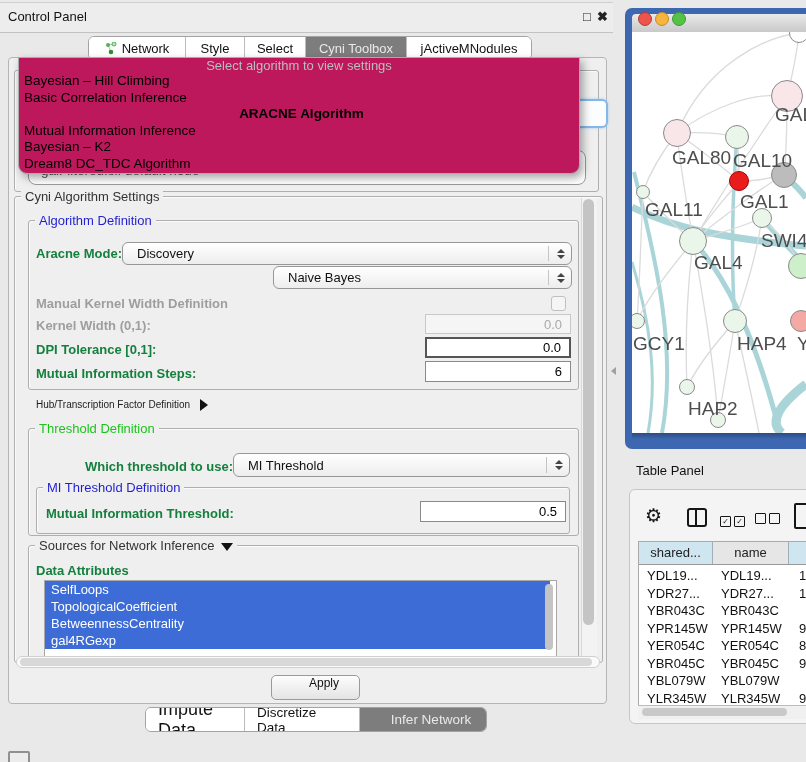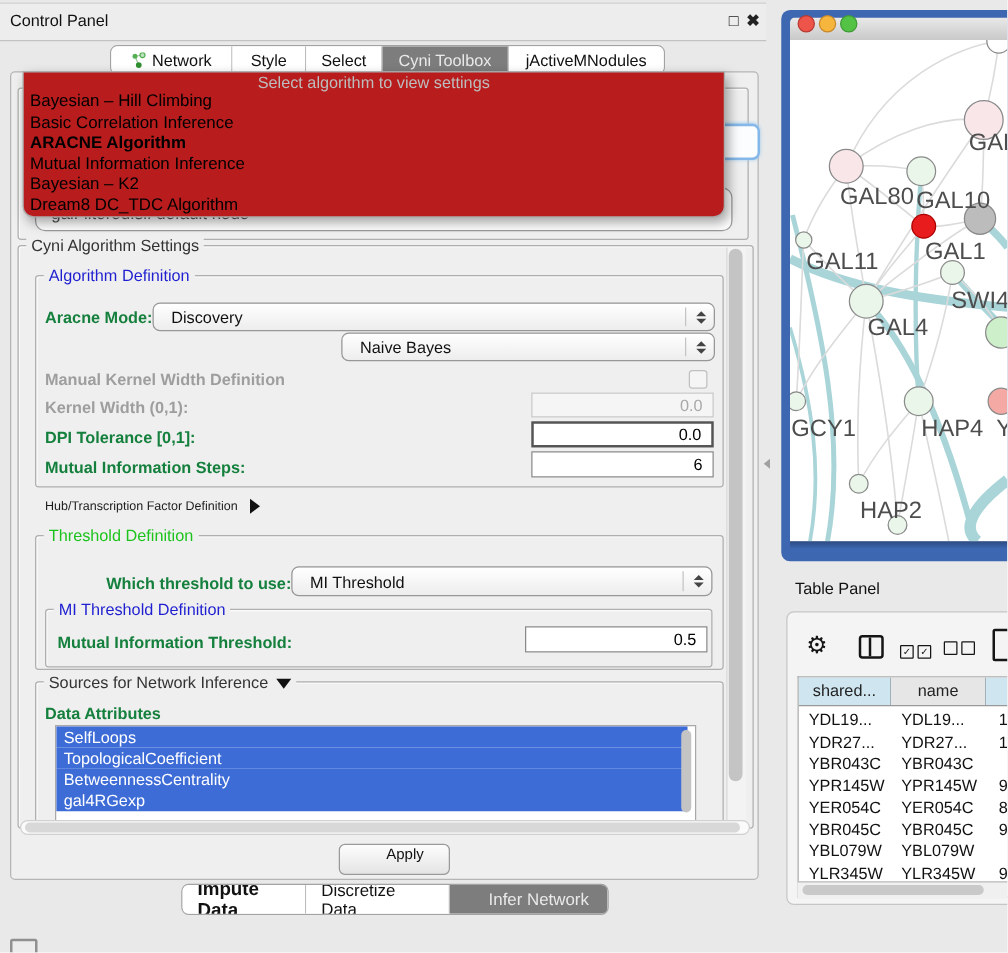--- a/index.html
+++ b/index.html
@@ -27,25 +27,25 @@
   .combo{position:absolute;display:flex;align-items:center;border:1px solid #979797;border-radius:6px;
          background:linear-gradient(#ffffff,#ededed);padding:0 6px 0 14px;font-size:13px;color:#111;cursor:pointer;}
   .stepper{margin-left:auto;display:flex;flex-direction:column;align-items:center;gap:2px;
            padding-left:8px;border-left:1px solid #c4c4c4;height:70%;justify-content:center;}
   .aru{width:0;height:0;border-left:4px solid transparent;border-right:4px solid transparent;border-bottom:4px solid #444;}
   .ard{width:0;height:0;border-left:4px solid transparent;border-right:4px solid transparent;border-top:4px solid #444;}
   .field{position:absolute;display:flex;align-items:center;justify-content:flex-end;
          background:#fff;border:1px solid #8a8a8a;padding:0 8px;font-size:13px;color:#000;}
   .field.dis{background:#f5f5f5;border:1px solid #c9c9c9;color:#a9a9a9;}
   .field.focus{border:2px solid #555;}
-  .popup{left:18px;top:57px;width:560px;height:115px;background:#b91c1c;border:1px solid #ababab;
+  .popup{left:18px;top:57px;width:560px;height:115px;background:#be185d;border:1px solid #ababab;
          border-radius:0 0 9px 9px;box-shadow:3px 4px 9px rgba(0,0,0,.35);z-index:30;}
   .pp-prompt{height:15px;text-align:center;color:#bdbdbd;font-size:13px;line-height:15px;}
   .pp-item{height:16.5px;line-height:16.5px;padding-left:5px;font-size:13.5px;color:#000;cursor:pointer;white-space:nowrap;}
-  .pp-item.bold{font-weight:bold;}
+  .pp-item.bold{font-weight:bold;text-align:center;}
   .tri-r{display:inline-block;width:0;height:0;border-top:6px solid transparent;border-bottom:6px solid transparent;border-left:8px solid #111;vertical-align:middle;margin-left:10px;}
   .tri-d{display:inline-block;width:0;height:0;border-left:6px solid transparent;border-right:6px solid transparent;border-top:8px solid #111;vertical-align:middle;margin-left:6px;}
   .attr{height:17px;line-height:17px;background:#3d6cd7;color:#fff;padding-left:6px;font-size:13px;width:499px;cursor:pointer;white-space:nowrap;}
   .btn{position:absolute;display:flex;justify-content:center;
        background:linear-gradient(#fdfdfd,#e4e4e4);border:1px solid #9a9a9a;border-radius:5px;
        font-size:12px;color:#111;cursor:pointer;padding-left:17px;}
   
   .netwin{left:625px;top:8px;width:181px;height:441px;background:#3d67b1;border-radius:7px 0 0 7px;}
   .net-titlebar{position:absolute;left:7px;top:6px;width:174px;height:18px;
                 background:linear-gradient(#e9e9e9,#c9c9c9);border-bottom:1px solid #8f8f8f;border-radius:4px 0 0 0;}
@@ -203,21 +203,21 @@
 
   <div class="abs" style="left:16px;top:656px;width:584px;height:12px;background:#fafafa;border:1px solid #d0d0d0;border-radius:6px;box-sizing:border-box;">
     <div style="position:absolute;left:3px;top:1px;width:572px;height:8px;background:#d8d8d8;border-radius:4px;"></div>
   </div>
 
   <div class="btn" style="left:271px;top:675px;width:70px;height:23px;">
     <span>Apply</span>
   </div>
 
   <div class="abs tabbar" style="left:145px;top:707px;height:23px;">
-    <div class="tabseg" style="width:74px;font-size:15px;font-weight:bold;">
+    <div class="tabseg" style="width:74px;font-size:18px;">
       <span>Impute Data</span>
     </div>
     <div class="tabseg" style="width:90px;font-size:13.5px;">
       <span>Discretize Data</span>
     </div>
     <div class="tabseg sel" style="width:86px;font-size:13.5px;padding-left:28px;">
       <span>Infer Network</span>
     </div>
   </div>
 

